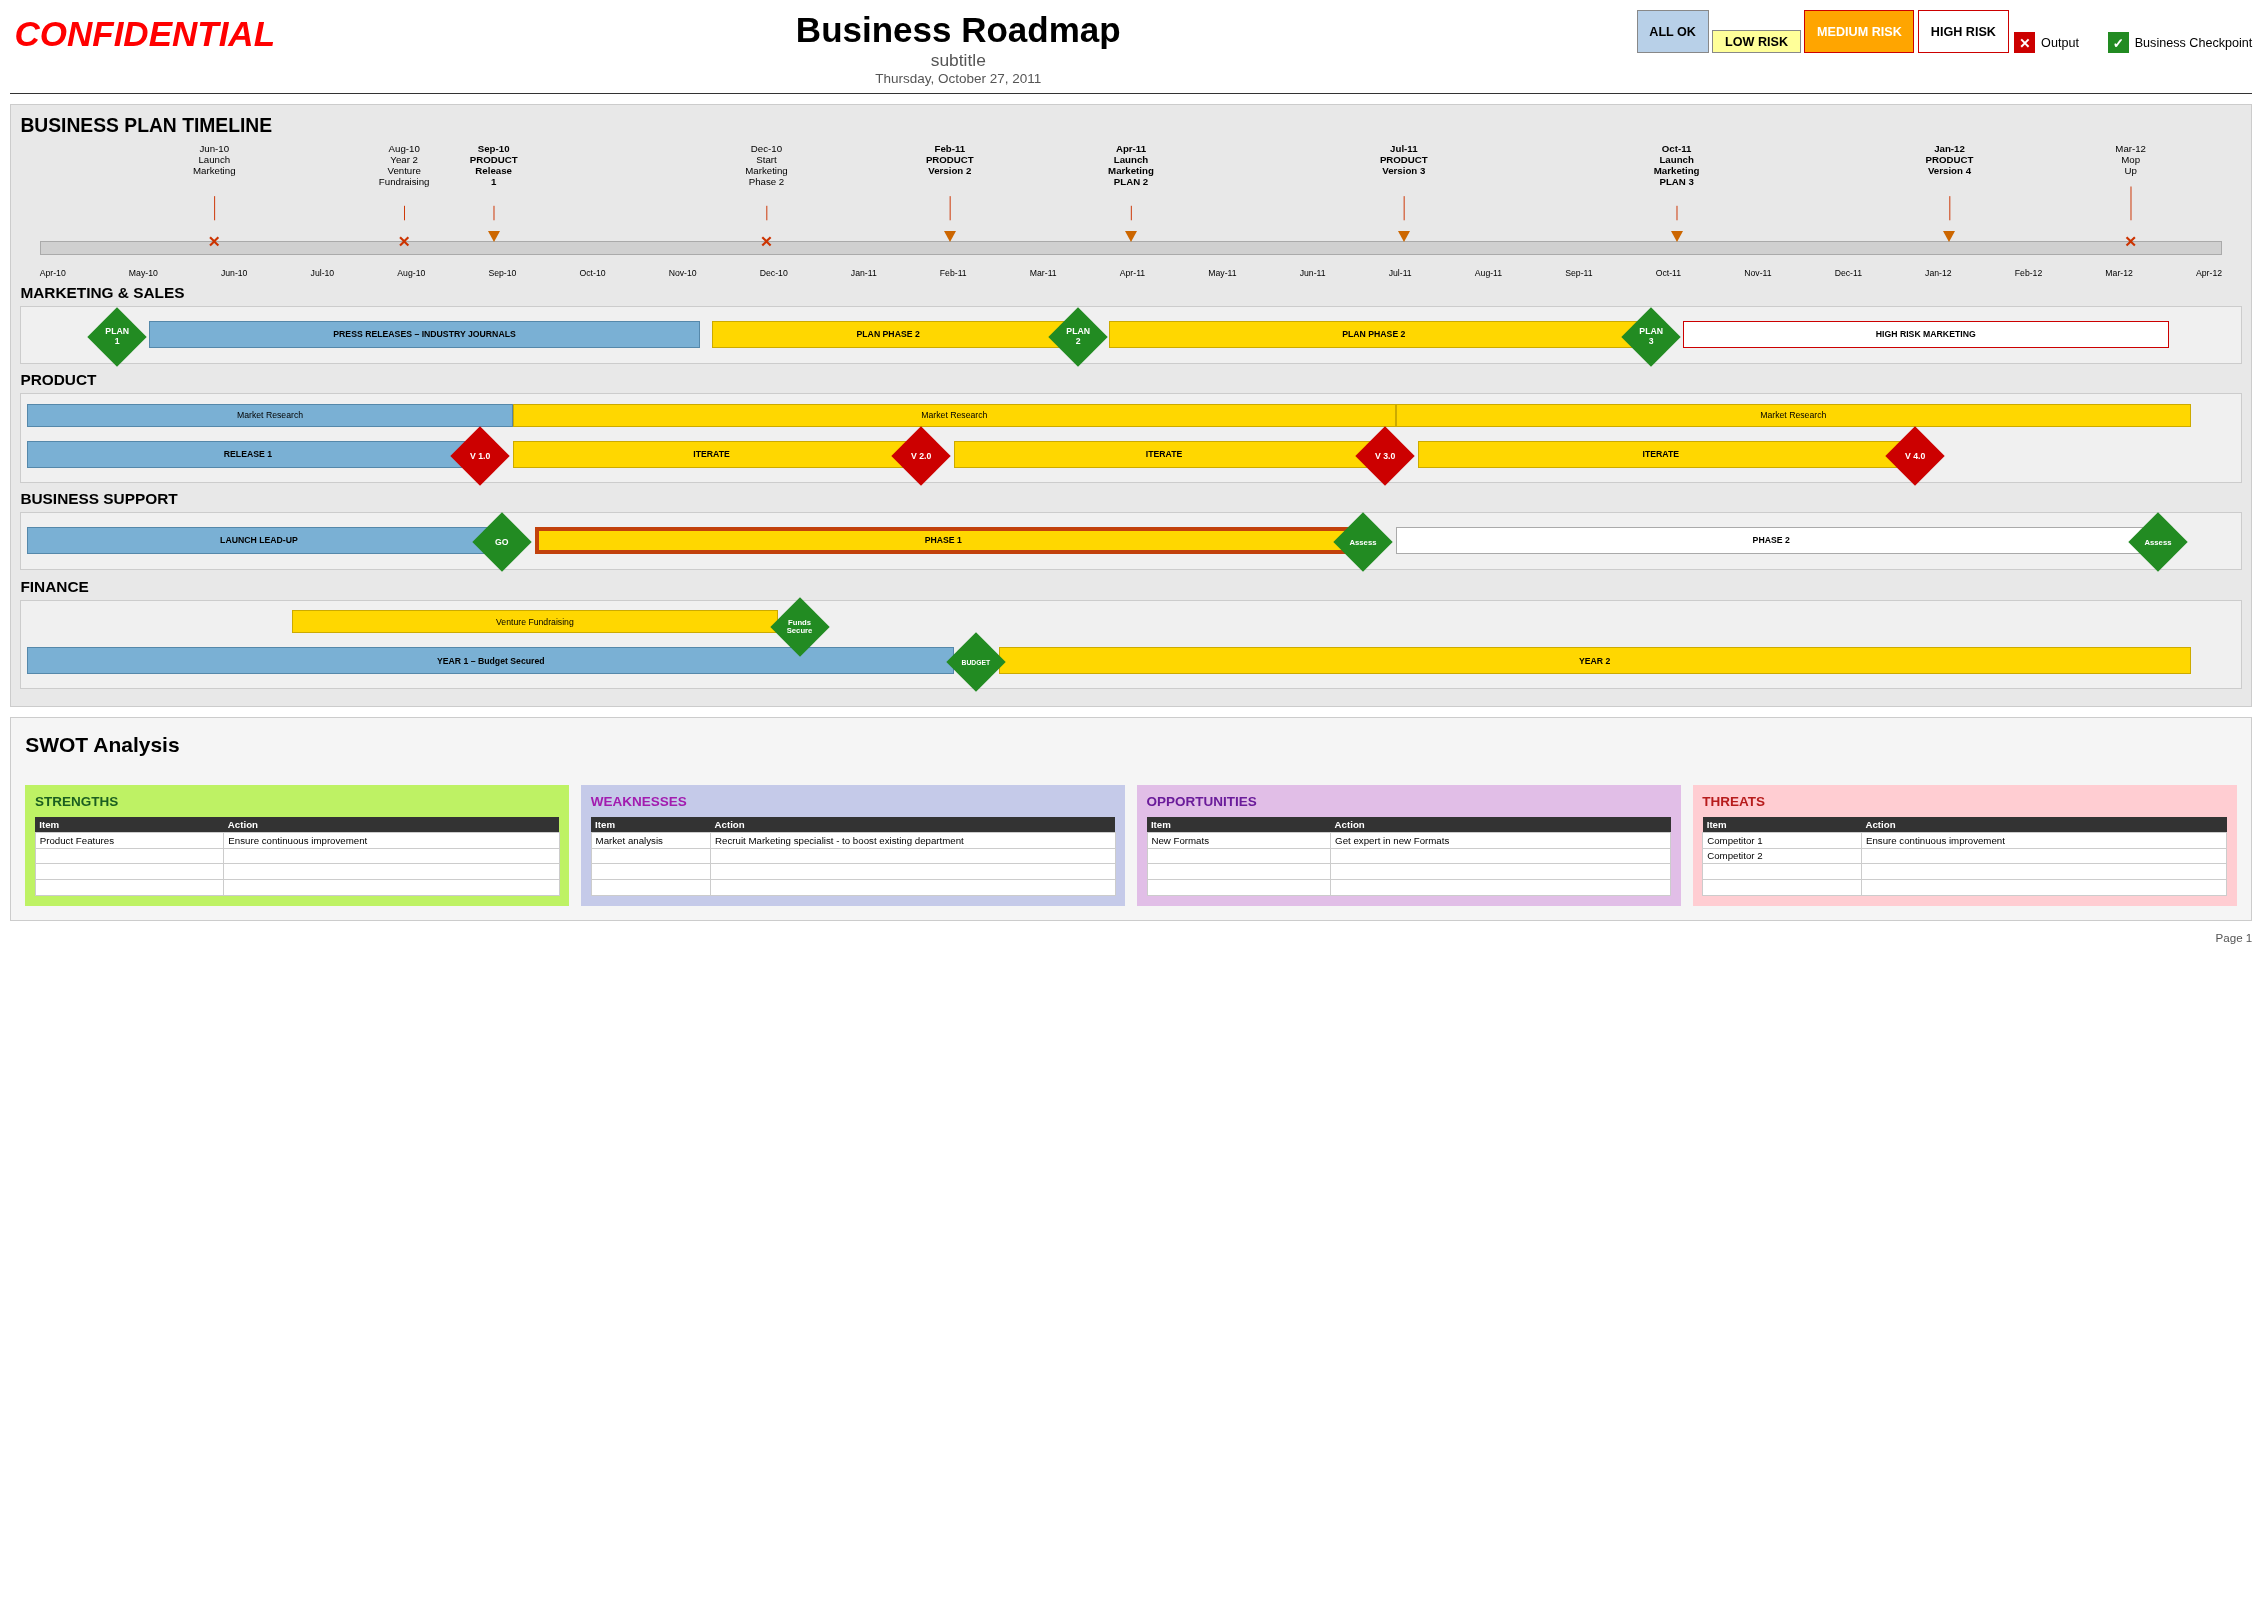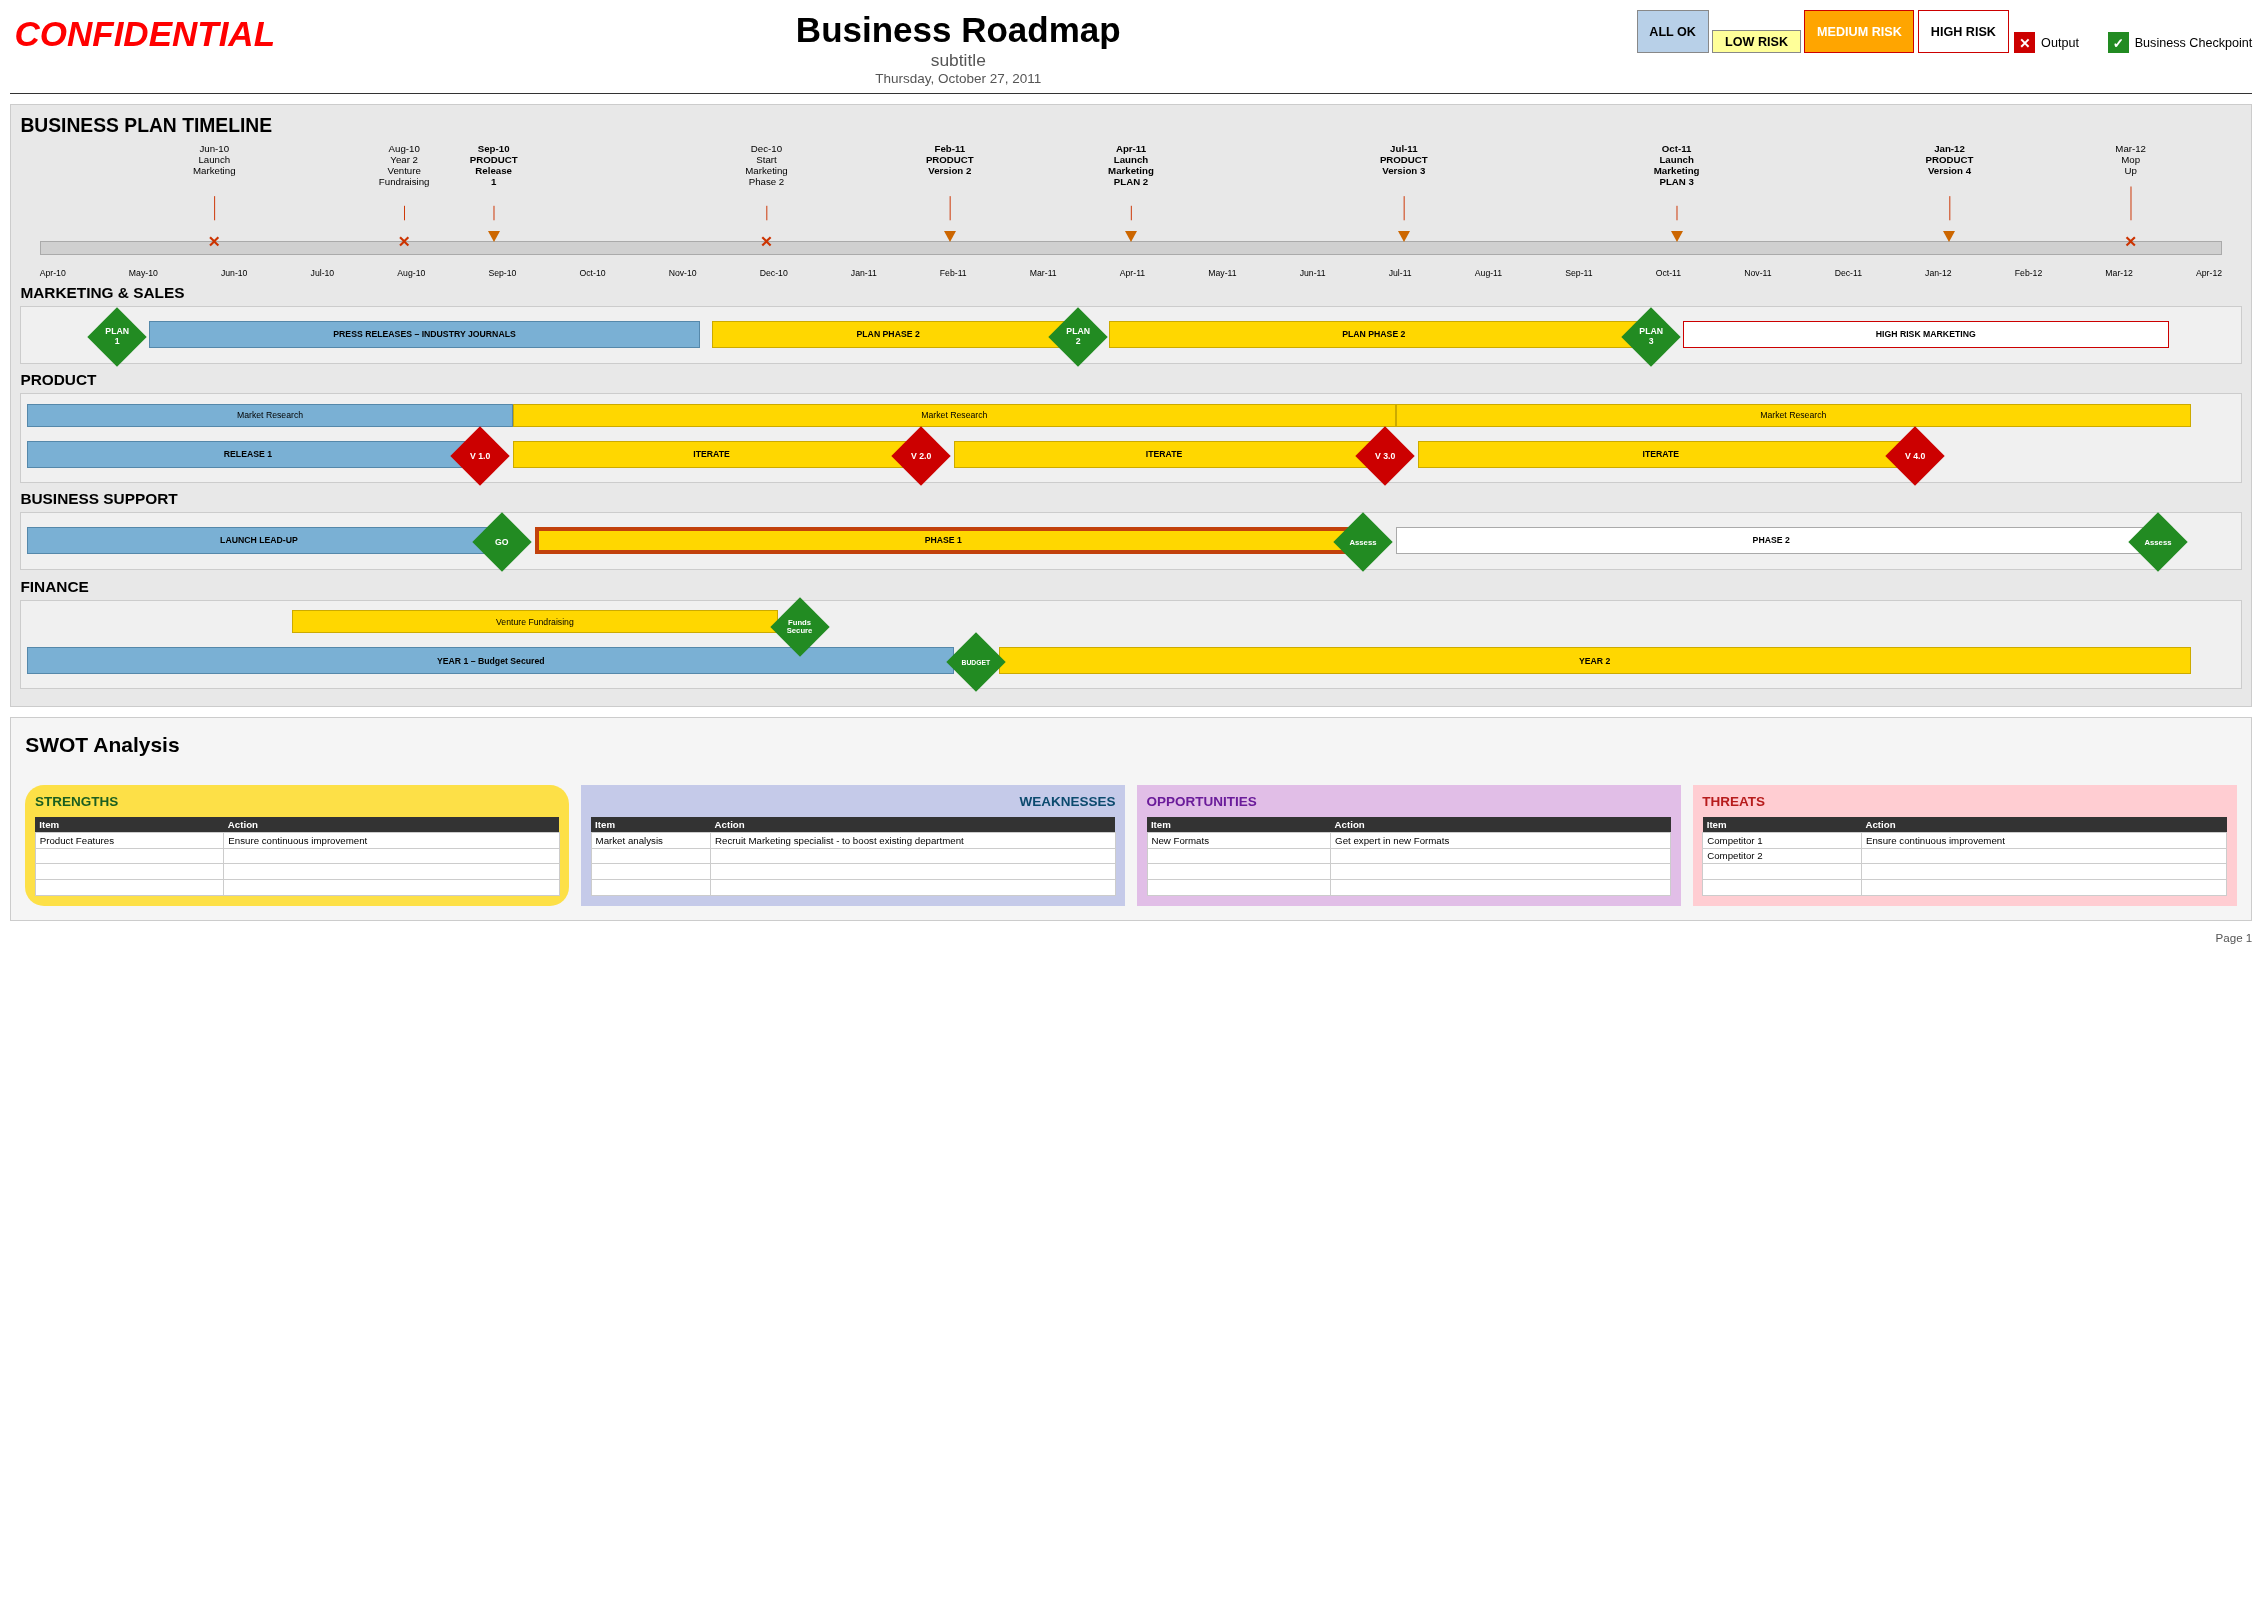--- a/index.html
+++ b/index.html
@@ -34,27 +34,27 @@
     .gantt-section { margin-bottom: 7.7px; }
     .gantt-section-title { font-size: 15.4px; font-weight: bold; margin: 5.8px 0 3.9px 0; }
 
     .gantt-area { background: #f0f0f0; border: 1px solid #ccc; padding: 5.8px; position: relative; }
 
     
     .swot-section { background: #f5f5f5; border: 1px solid #ccc; padding: 14.5px; margin-top: 9.7px; }
     .swot-title { font-size: 21px; font-weight: bold; margin-bottom: 28px; }
     .swot-grid { display: flex; gap: 11.6px; }
     .swot-box { flex: 1; padding: 9.7px; }
-    .swot-strengths { background: #fde047; border-radius: 19px; }
+    .swot-strengths { background: #bef264; }
     .swot-weaknesses { background: #c5cae9; }
     .swot-opportunities { background: #e1bee7; }
     .swot-threats { background: #ffcdd2; }
     .swot-box-title { font-size: 13.5px; font-weight: bold; margin-bottom: 7.7px; }
     .swot-strengths .swot-box-title { color: #1b5e20; }
-    .swot-weaknesses .swot-box-title { color: #0c4a6e; text-align: right; }
+    .swot-weaknesses .swot-box-title { color: #a21caf; }
     .swot-opportunities .swot-box-title { color: #6a1b9a; }
     .swot-threats .swot-box-title { color: #b71c1c; }
     .swot-table { width: 100%; border-collapse: collapse; font-size: 9.7px; }
     .swot-table th { background: #333; color: #fff; padding: 1.9px 3.9px; text-align: left; font-size: 9.7px; }
     .swot-table td { border: 1px solid #ccc; padding: 1.9px 3.9px; background: #fff; vertical-align: top; min-height: 15.4px; }
     .swot-table tr:first-child td { }
 
     .page-number { text-align: right; font-size: 11.6px; color: #555; margin-top: 9.7px; }
 
     

